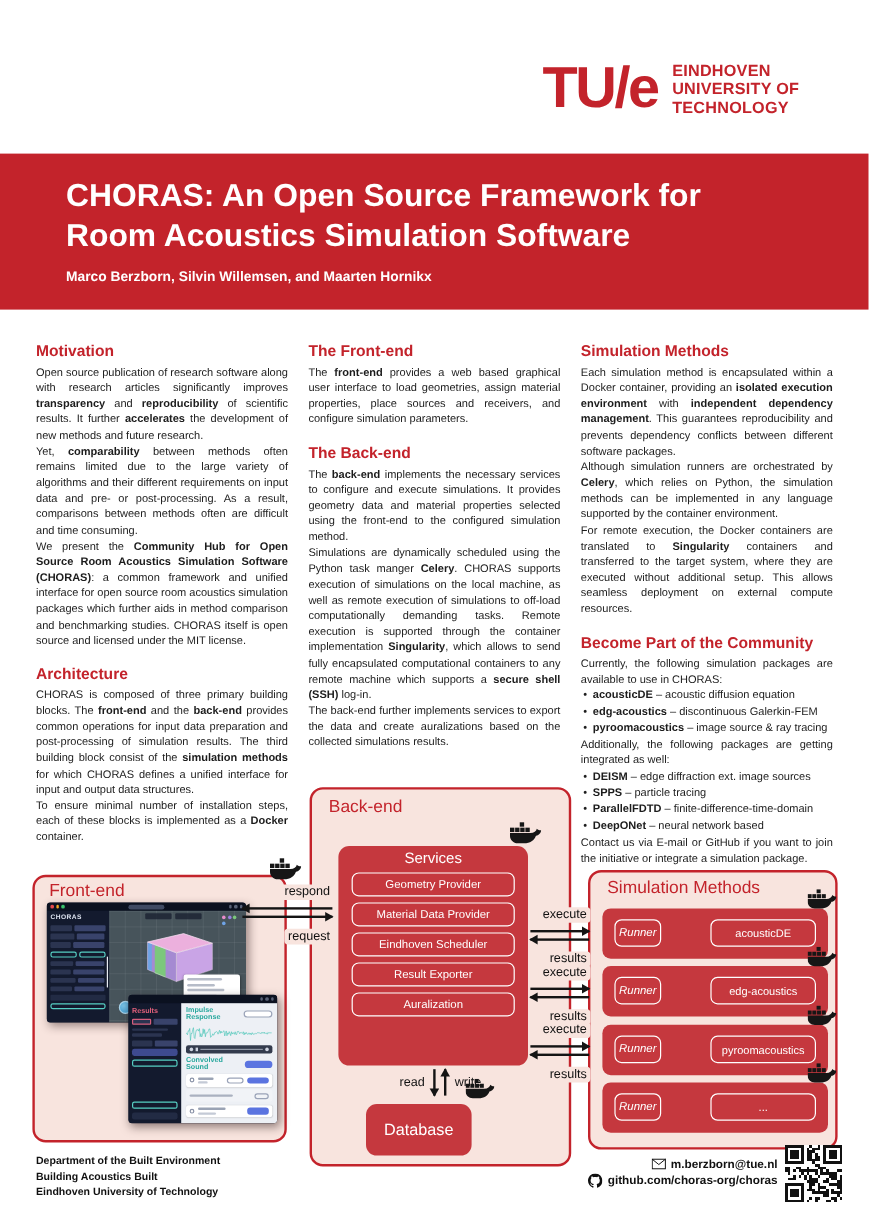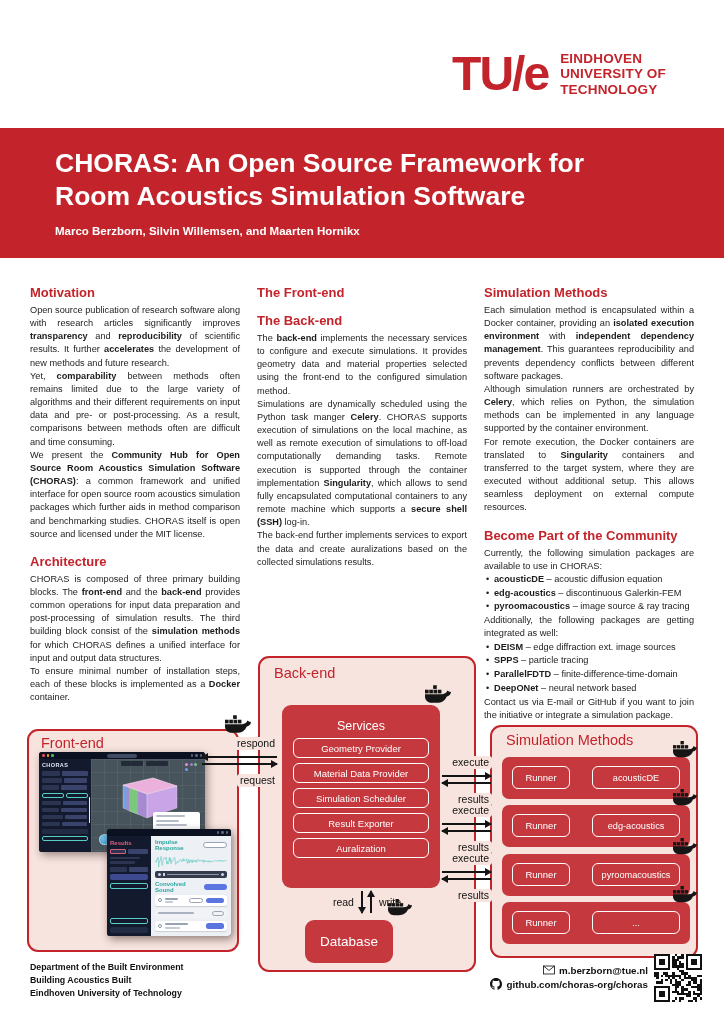--- a/index.html
+++ b/index.html
@@ -34,37 +34,37 @@
   .panel-label { position:absolute; color:var(--brand-red,#C3232B); font-size:14.5px; }
   #frontend-panel { left:27px; top:729px; width:212px; height:223px; }
   #backend-panel  { left:258px; top:656px; width:218px; height:316px; }
   #simmethods-panel { left:490px; top:725px; width:208px; height:233px; }
 
   .redbox { background:var(--box-red,#C5383E); border-radius:9px; position:absolute; }
   .wbtn { border:1.5px solid #fff; border-radius:6px; color:#fff; display:flex; align-items:center;
           justify-content:center; font-size:9.5px; }
 
   #services { left:22px; top:47px; width:158px; height:183px; }
-  #services .title { text-align:center; color:#fff; font-size:12.5px; padding-top:14px; }
+  #services .title { text-align:center; color:#fff; font-size:12.5px; padding-top:3px; }
   #services .wbtn { height:20px; margin:5px 11px; }
   #services .wbtn:first-of-type { margin-top:9px; }
 
   #database { left:45px; top:262px; width:88px; height:43px; color:#fff; font-size:13.5px;
               display:flex; align-items:center; justify-content:center; }
 
   #rw { position:absolute; left:0; width:100%; top:233px; display:flex; justify-content:center;
         align-items:center; gap:7px; color:#111; font-size:10.5px; }
   .varrow { width:2px; height:22px; background:#141414; position:relative; }
   .varrow.down::after { content:""; position:absolute; bottom:-1px; left:-3px;
       border-top:7px solid #141414; border-left:4px solid transparent; border-right:4px solid transparent; }
   .varrow.up::after { content:""; position:absolute; top:-1px; left:-3px;
       border-bottom:7px solid #141414; border-left:4px solid transparent; border-right:4px solid transparent; }
 
   .simrow { left:10px; width:188px; height:42px; border-radius:7px; }
-  .simrow .runner { position:absolute; left:10px; top:9px; width:58px; height:23px; }
+  .simrow .runner { position:absolute; left:10px; top:9px; width:39px; height:23px;font-style:italic; }
   .simrow .method { position:absolute; right:10px; top:9px; width:88px; height:23px; font-size:9.2px; }
 
   .whale { position:absolute; width:26px; height:20px; z-index:7; }
   .whale svg { width:100%; height:100%; }
 
   
   .arrowstack { position:absolute; z-index:6; text-align:right; }
   .alabel { display:inline-block; background:var(--panel-pink,#F8E4DE); border-radius:3px;
             font-size:10.5px; color:#111; padding:0 3px; line-height:1.25; }
   .harrow { height:2px; background:#141414; position:relative; margin:5px 1px; }
@@ -154,20 +154,21 @@
       <h2 class="sec">Motivation</h2>
       <p class="body"><span>Open source publication of research software along with research articles significantly improves </span><b>transparency</b><span> and </span><b>reproducibility</b><span> of scientific results. It further </span><b>accelerates</b><span> the development of new methods and future research.</span></p>
       <p class="body"><span>Yet, </span><b>comparability</b><span> between methods often remains limited due to the large variety of algorithms and their different requirements on input data and pre- or post-processing. As a result, comparisons between methods often are difficult and time consuming.</span></p>
       <p class="body"><span>We present the </span><b>Community Hub for Open Source Room Acoustics Simulation Software (CHORAS)</b><span>: a common framework and unified interface for open source room acoustics simulation packages which further aids in method comparison and benchmarking studies. CHORAS itself is open source and licensed under the MIT license.</span></p>
       <h2 class="sec">Architecture</h2>
       <p class="body"><span>CHORAS is composed of three primary building blocks. The </span><b>front-end</b><span> and the </span><b>back-end</b><span> provides common operations for input data preparation and post-processing of simulation results. The third building block consist of the </span><b>simulation methods</b><span> for which CHORAS defines a unified interface for input and output data structures.</span></p>
       <p class="body"><span>To ensure minimal number of installation steps, each of these blocks is implemented as a </span><b>Docker</b><span> container.</span></p>
     </div>
     <div class="col">
       <h2 class="sec">The Front-end</h2>
+      <p class="body"><span>The </span><b>front-end</b><span> provides a web based graphical user interface to load geometries, assign material properties, place sources and receivers, and configure simulation parameters.</span></p>
       <h2 class="sec">The Back-end</h2>
       <p class="body"><span>The </span><b>back-end</b><span> implements the necessary services to configure and execute simulations. It provides geometry data and material properties selected using the front-end to the configured simulation method.</span></p>
       <p class="body"><span>Simulations are dynamically scheduled using the Python task manger </span><b>Celery</b><span>. CHORAS supports execution of simulations on the local machine, as well as remote execution of simulations to off-load computationally demanding tasks. Remote execution is supported through the container implementation </span><b>Singularity</b><span>, which allows to send fully encapsulated computational containers to any remote machine which supports a </span><b>secure shell (SSH)</b><span> log-in.</span></p>
       <p class="body"><span>The back-end further implements services to export the data and create auralizations based on the collected simulations results.</span></p>
     </div>
     <div class="col">
       <h2 class="sec">Simulation Methods</h2>
       <p class="body"><span>Each simulation method is encapsulated within a Docker container, providing an </span><b>isolated execution environment</b><span> with </span><b>independent dependency management</b><span>. This guarantees reproducibility and prevents dependency conflicts between different software packages.</span></p>
       <p class="body"><span>Although simulation runners are orchestrated by </span><b>Celery</b><span>, which relies on Python, the simulation methods can be implemented in any language supported by the container environment.</span></p>
       <p class="body"><span>For remote execution, the Docker containers are translated to </span><b>Singularity</b><span> containers and transferred to the target system, where they are executed without additional setup. This allows seamless deployment on external compute resources.</span></p>
@@ -391,21 +392,21 @@
       <rect x="31.5" y="11" width="9" height="9"></rect>
       <path d="M0 22 h42 c7 0 12 -4 13 -9 c3 3 8 4 9 3 c0 6 -5 11 -11 12 c-3 9 -12 15 -24 15 h-13 c-9 0 -16 -7 -16 -15 z"></path>
     </g>
   </svg>
 </span>
 
     <div class="redbox" id="services">
       <div class="title">Services</div>
       <div class="wbtn">Geometry Provider</div>
       <div class="wbtn">Material Data Provider</div>
-      <div class="wbtn">Simulation Scheduler</div>
+      <div class="wbtn">Eindhoven Scheduler</div>
       <div class="wbtn">Result Exporter</div>
       <div class="wbtn">Auralization</div>
     </div>
 
     <div id="rw">
       <span>read</span>
       <span class="varrow down"></span>
       <span class="varrow up"></span>
       <span>write</span>
     </div>

